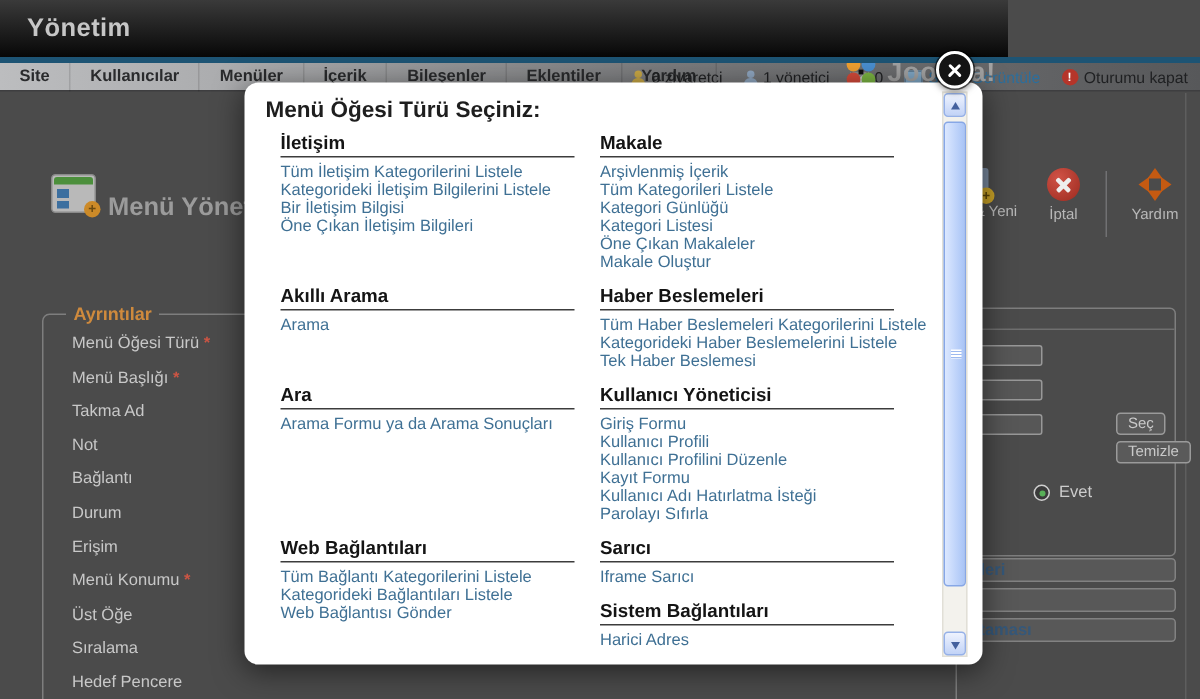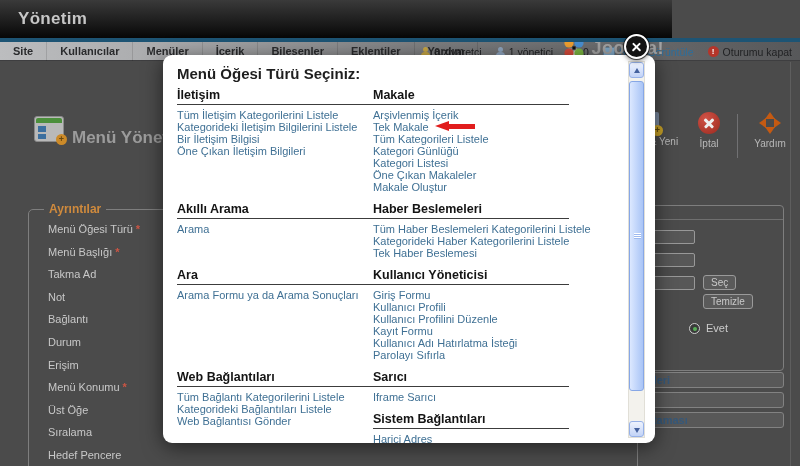--- a/index.html
+++ b/index.html
@@ -87,36 +87,36 @@
   .frows { position:absolute; left:48px; top:176px; width:130px; }
   .frow { height:22.6px; font-size:11px; color:#c8c8c8; white-space:nowrap; line-height:22.6px; }
   .req { color:#cc5544; font-weight:bold; }
 
   
   .rpanel { position:absolute; left:420px; top:163px; width:364px; height:166px;
     border:1px solid #7e7e7e; border-radius:4px; }
   .rp-head { position:absolute; top:0; left:0; right:0; height:14px; border-bottom:1px solid #6f6f6f; }
   .rin { position:absolute; height:14px; background:#575757; border:1px solid #989898; border-radius:2px; }
   .rbtn { position:absolute; background:#5a5a5a; border:1px solid #9a9a9a; border-radius:3px;
-    font-size:10px; color:#c9c9c9; padding:1px 7px; cursor:pointer; white-space:nowrap; }
+    font-size:10px; color:#c9c9c9; padding:1px 7px; cursor:pointer; white-space:nowrap;margin-left:41px; }
   .radio { position:absolute; left:268px; top:117px; width:11px; height:11px; border-radius:50%;
     border:1px solid #cfcfcf; background:#3a3a3a; }
   .radio::after { content:""; position:absolute; left:2.5px; top:2.5px; width:4px; height:4px;
     border-radius:50%; background:#58b058; }
   .radio-lbl { position:absolute; left:285px; top:116px; font-size:11px; color:#cccccc; }
   .slider { position:absolute; left:420px; width:364px; height:16px; background:#585858;
     border:1px solid #828282; border-radius:3px; overflow:hidden; cursor:pointer; }
   .slider .stitle { position:absolute; top:1px; font-size:11px; font-weight:bold;
     color:#35587a; white-space:nowrap; }
 
   
   .modal { position:absolute; left:163px; top:55px; width:492px; height:388px; background:#ffffff;
     border-radius:9px; box-shadow:0 4px 20px rgba(0,0,0,.55); z-index:10; overflow:hidden; }
   .mtitle { margin:10px 0 6px 14px; font-size:15px; font-weight:bold; color:#1e1e1e; }
-  .mgrid { margin-left:14px; display:grid; grid-template-columns:196px 196px; }
+  .mgrid { margin-left:24px; display:grid; grid-template-columns:196px 196px; column-gap:17px; }
   .msection { width:196px; margin-bottom:10px; }
   .mheading { font-size:12.5px; font-weight:bold; color:#141414; padding-bottom:2px;
     border-bottom:1px solid #3c3c3c; margin-bottom:3px; white-space:nowrap; }
   .mlinkrow { height:12px; line-height:12px; white-space:nowrap; }
   .mlink { font-size:11px; color:#3f7094; text-decoration:none; cursor:pointer; }
   .red-arrow { display:inline-block; position:relative; width:40px; height:11px;
     vertical-align:-1px; margin-left:6px; }
   .red-arrow::before { content:""; position:absolute; left:0; top:0;
     border-top:5.5px solid transparent; border-bottom:5.5px solid transparent;
     border-right:14px solid #e11d1d; }
@@ -271,39 +271,38 @@
           <div class="mlinkrow"><a class="mlink">Tüm İletişim Kategorilerini Listele</a></div>
           <div class="mlinkrow"><a class="mlink">Kategorideki İletişim Bilgilerini Listele</a></div>
           <div class="mlinkrow"><a class="mlink">Bir İletişim Bilgisi</a></div>
           <div class="mlinkrow"><a class="mlink">Öne Çıkan İletişim Bilgileri</a></div>
         </div>
       </div>
       <div style="grid-area: 1 / 2;">
         <div class="msection">
           <div class="mheading">Makale</div>
           <div class="mlinkrow"><a class="mlink">Arşivlenmiş İçerik</a></div>
-          <div class="mlinkrow"><a class="mlink">Tek Makale</a><span class="red-arrow"></span></div>
           <div class="mlinkrow"><a class="mlink">Tüm Kategorileri Listele</a></div>
           <div class="mlinkrow"><a class="mlink">Kategori Günlüğü</a></div>
           <div class="mlinkrow"><a class="mlink">Kategori Listesi</a></div>
           <div class="mlinkrow"><a class="mlink">Öne Çıkan Makaleler</a></div>
           <div class="mlinkrow"><a class="mlink">Makale Oluştur</a></div>
         </div>
       </div>
       <div style="grid-area: 2 / 1;">
         <div class="msection">
           <div class="mheading">Akıllı Arama</div>
           <div class="mlinkrow"><a class="mlink">Arama</a></div>
         </div>
       </div>
       <div style="grid-area: 2 / 2;">
         <div class="msection">
           <div class="mheading">Haber Beslemeleri</div>
           <div class="mlinkrow"><a class="mlink">Tüm Haber Beslemeleri Kategorilerini Listele</a></div>
-          <div class="mlinkrow"><a class="mlink">Kategorideki Haber Kategorilerini Listele</a></div>
+          <div class="mlinkrow"><a class="mlink">Kategorideki Haber Beslemelerini Listele</a></div>
           <div class="mlinkrow"><a class="mlink">Tek Haber Beslemesi</a></div>
         </div>
       </div>
       <div style="grid-area: 3 / 1;">
         <div class="msection">
           <div class="mheading">Ara</div>
           <div class="mlinkrow"><a class="mlink">Arama Formu ya da Arama Sonuçları</a></div>
         </div>
       </div>
       <div style="grid-area: 3 / 2;">

